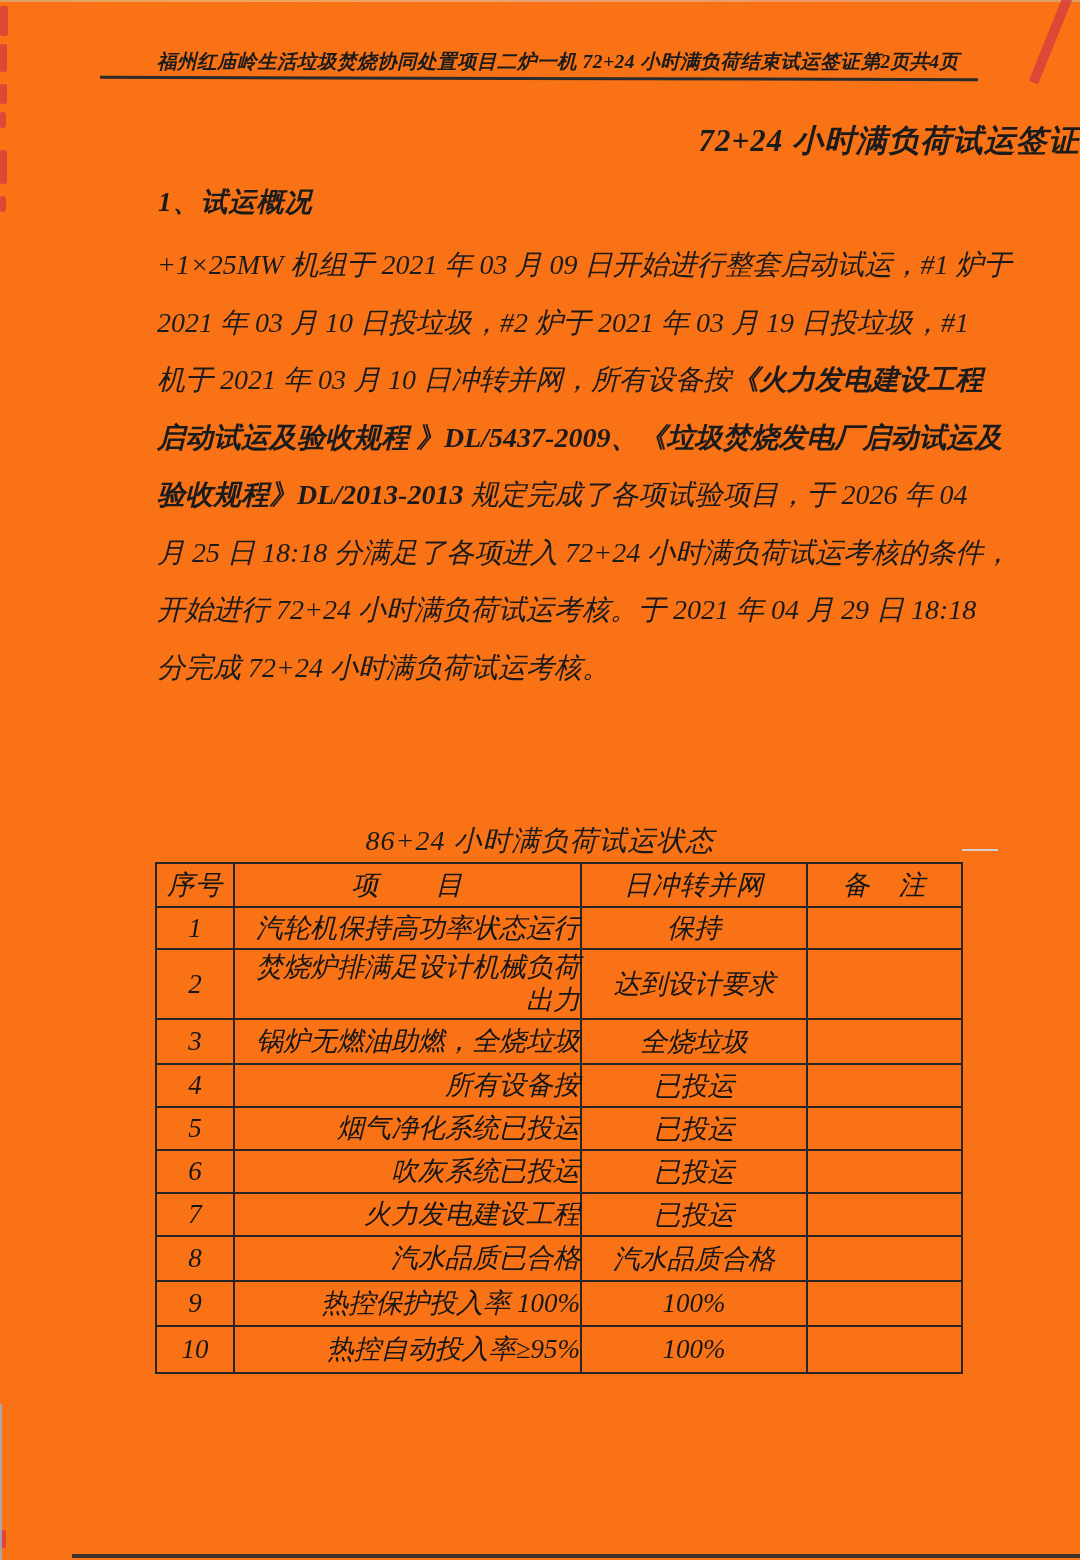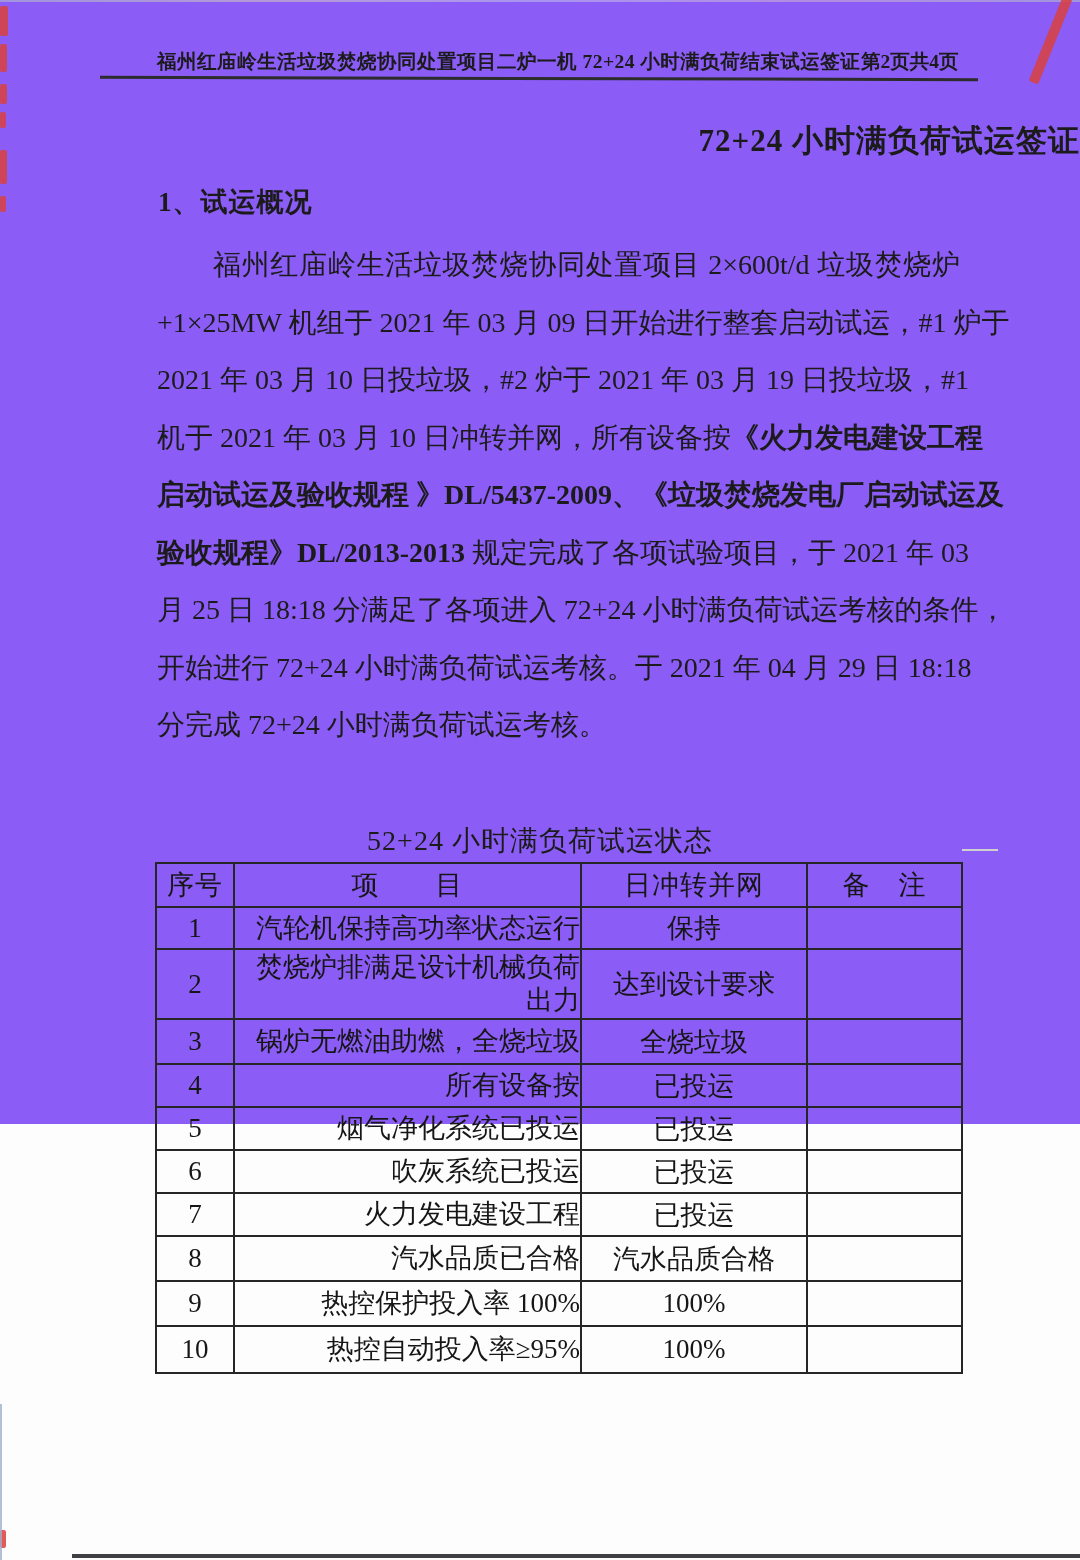--- a/index.html
+++ b/index.html
@@ -3,21 +3,21 @@
 <meta charset="utf-8">
 <style>
   html,body{margin:0;padding:0;}
   body{
     width:1080px;height:1560px;
     background:#fdfdfe;
     font-family:"Liberation Serif","DejaVu Serif",serif;
     color:#1b1b1b;
     overflow:hidden;
   }
-  .sheet{position:relative;width:1080px;height:1124px;background:#8b5cf6;}
+  .sheet{position:relative;width:1080px;height:1560px;background:#f97316;font-style:italic;}
 
   
   .doc-header-title{
     position:absolute;left:157px;top:48px;
     font-size:19.5px;font-weight:bold;letter-spacing:.5px;white-space:nowrap;
   }
   .doc-header-page{
     position:absolute;left:845px;top:48px;
     font-size:19.5px;font-weight:bold;white-space:nowrap;padding-left:16px;
   }
@@ -110,32 +110,31 @@
   <div class="edge-left-blue"></div>
 
   <div class="doc-header-title">福州红庙岭生活垃圾焚烧协同处置项目二炉一机 72+24 小时满负荷结束试运签证</div>
   <div class="doc-header-page">第2页共4页</div>
   <div class="header-rule"></div>
 
   <div class="main-title">72+24 小时满负荷试运签证</div>
   <div class="section-heading">1、试运概况</div>
 
   <div class="paragraph">
-    <div class="para-line ind"><span>福州红庙岭生活垃圾焚烧协同处置项目 2×600t/d 垃圾焚烧炉</span></div>
     <div class="para-line"><span>+1×25MW 机组于 2021 年 03 月 09 日开始进行整套启动试运，#1 炉于</span></div>
     <div class="para-line"><span>2021 年 03 月 10 日投垃圾，#2 炉于 2021 年 03 月 19 日投垃圾，#1</span></div>
     <div class="para-line"><span>机于 2021 年 03 月 10 日冲转并网，所有设备按</span><span class="b">《火力发电建设工程</span></div>
     <div class="para-line"><span class="b">启动试运及验收规程 》DL/5437-2009、《垃圾焚烧发电厂启动试运及</span></div>
-    <div class="para-line"><span class="b">验收规程》DL/2013-2013</span><span> 规定完成了各项试验项目，于 2021 年 03</span></div>
+    <div class="para-line"><span class="b">验收规程》DL/2013-2013</span><span> 规定完成了各项试验项目，于 2026 年 04</span></div>
     <div class="para-line"><span>月 25 日 18:18 分满足了各项进入 72+24 小时满负荷试运考核的条件，</span></div>
     <div class="para-line"><span>开始进行 72+24 小时满负荷试运考核。于 2021 年 04 月 29 日 18:18</span></div>
     <div class="para-line noj"><span>分完成 72+24 小时满负荷试运考核。</span></div>
   </div>
 
-  <div class="table-caption">52+24 小时满负荷试运状态</div>
+  <div class="table-caption">86+24 小时满负荷试运状态</div>
   <div class="caption-side-dash"></div>
 
   <table class="status">
     <colgroup>
       <col class="c-seq">
         <col class="c-item">
         <col class="c-status">
         <col class="c-note">
     </colgroup>
     <tbody>

